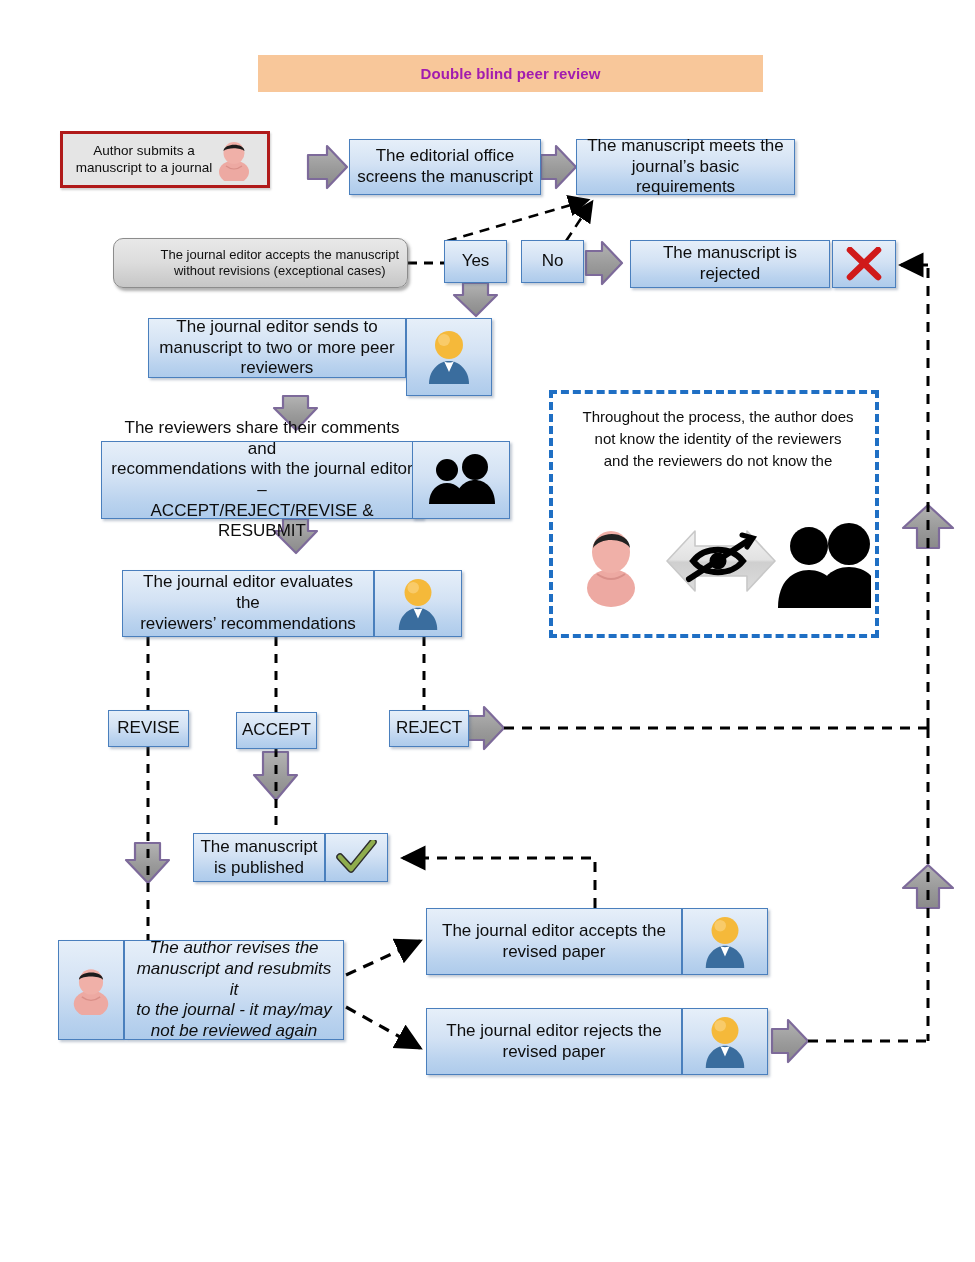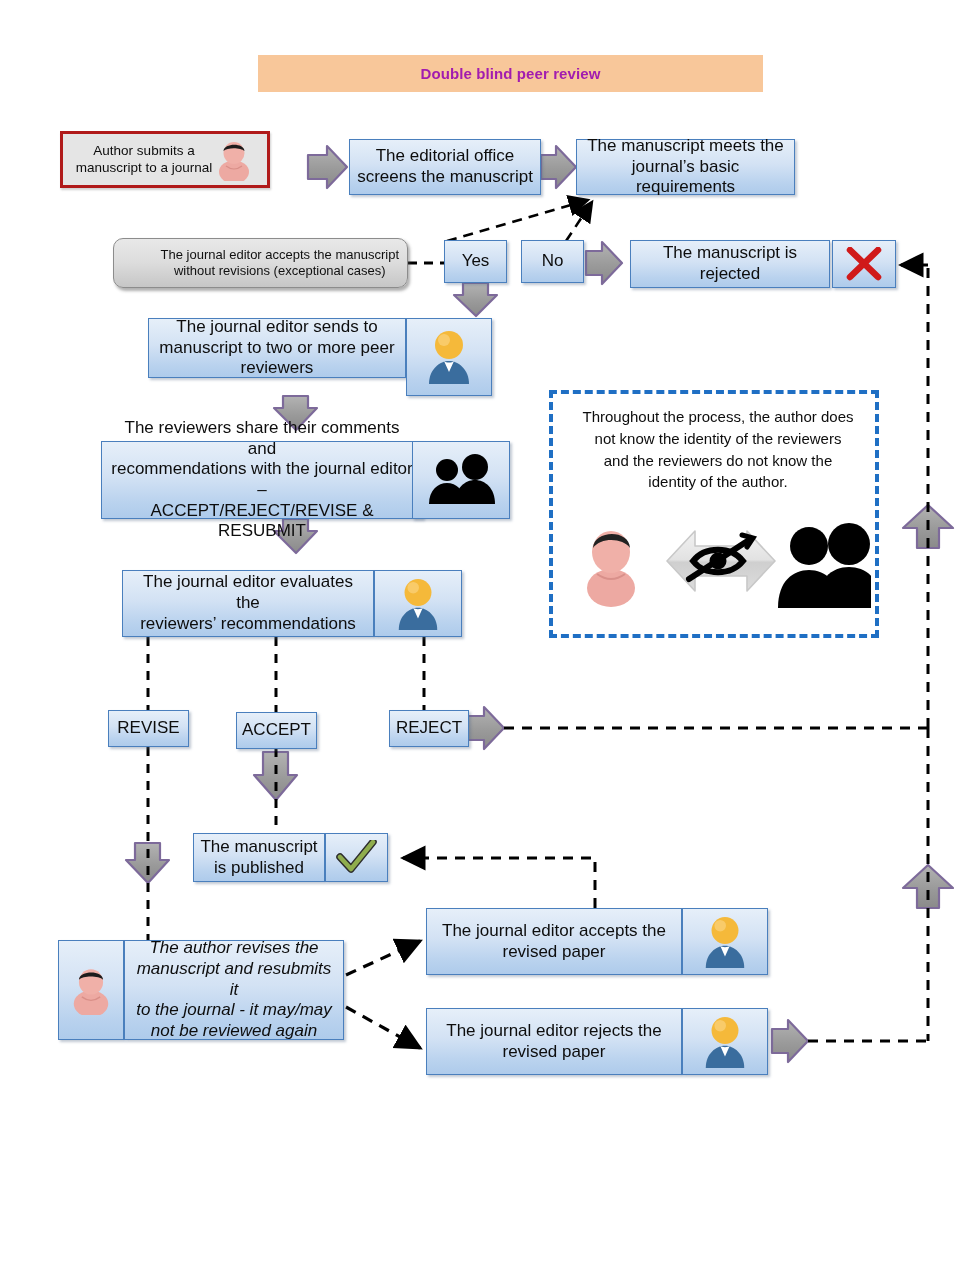--- a/index.html
+++ b/index.html
@@ -238,21 +238,20 @@
     <circle cx="50" cy="13" r="13" fill="#000"></circle>
     <path d="M30,50 C30,34 40,26 50,26 C60,26 70,34 70,50 z" fill="#000"></path>
   </svg>
 </div>
 
 <div class="abs" id="blind-callout">
   <div class="ctext">
     <div>Throughout the process, the author does</div>
     <div>not know the identity of the reviewers</div>
     <div>and the reviewers do not know the</div>
-    <div>identity of the author.</div>
   </div>
   <svg class="abs" style="left:18px;top:110px;" width="300" height="115" viewBox="0 0 300 115">
 
     <g>
       <ellipse cx="40" cy="84" rx="24" ry="19" fill="#eda9a2"></ellipse>
       <ellipse cx="40" cy="48" rx="19" ry="21" fill="#f0b0a8"></ellipse>
       <path d="M22,44 C23,26 58,25 59,44 C52,34 30,33 22,44 z" fill="#222"></path>
       <path d="M26,70 q14,10 28,0" stroke="#d9908a" stroke-width="2" fill="none"></path>
     </g>
 

